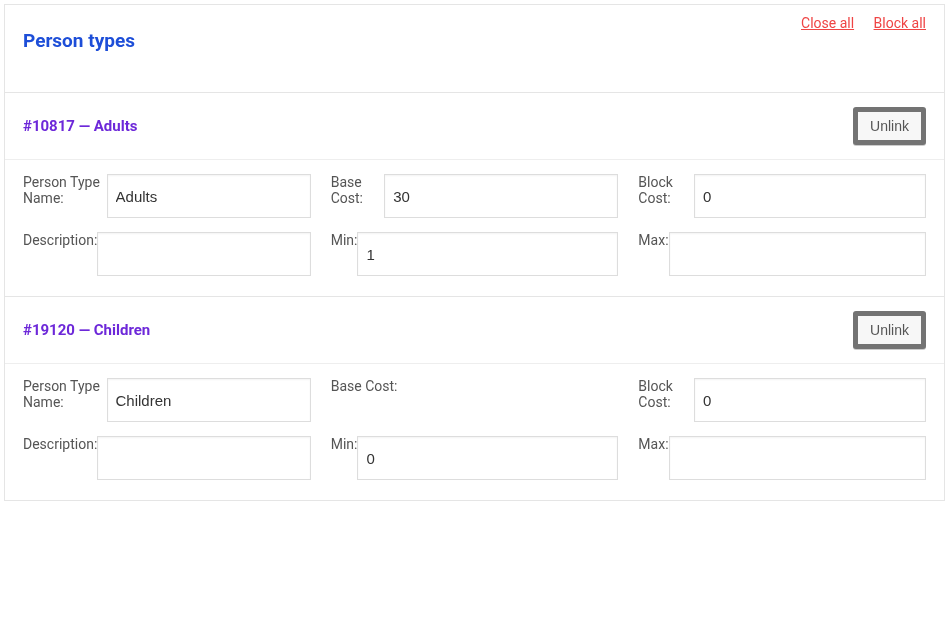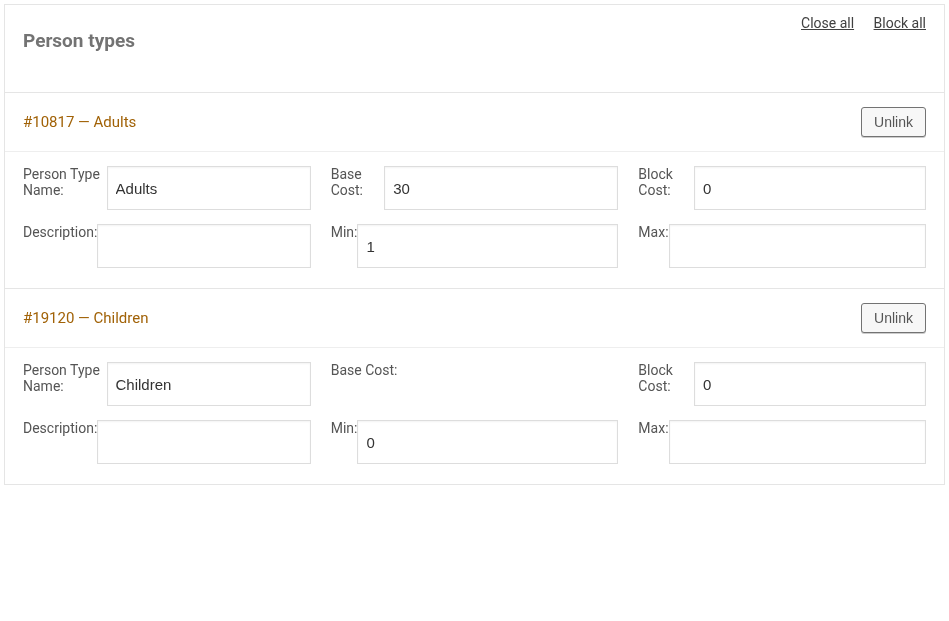--- a/index.html
+++ b/index.html
@@ -19,54 +19,54 @@
       border: 1px solid #e5e5e5;
       width: 941px;
     }
     .panel-header {
       padding: 16px 18px 40px 18px;
       position: relative;
     }
     .panel-title {
       font-size: 19px;
       font-weight: 700;
-      color: #737373;
+      color: #1d4ed8;
       margin-top: 8px;
     }
     .header-links {
       position: absolute;
       top: 10px;
       right: 18px;
       font-size: 14px;
     }
     .header-links a {
-      color: #404040;
+      color: #ef4444;
       text-decoration: underline;
       margin-left: 16px;
       cursor: pointer;
       text-align: center;
     }
     .person-type-block {
       border-top: 1px solid #e5e5e5;
     }
     .pt-header {
       padding: 14px 18px;
       display: flex;
       align-items: center;
       justify-content: space-between;
       border-bottom: 1px solid #eee;
     }
     .pt-title {
       font-size: 15px;
-      font-weight: 400;
-      color: #a16207;
+      font-weight: 700;
+      color: #6d28d9;
     }
     .btn-unlink {
       background: #f7f7f7;
-      border: 1px solid #737373;
+      border: 5px solid #737373;
       border-radius: 3px;
       padding: 6px 12px;
       font-size: 14px;
       color: #555;
       cursor: pointer;
       box-shadow: 0 1px 0 #ccc;
     }
     .pt-body {
       padding: 14px 18px 20px 18px;
     }

